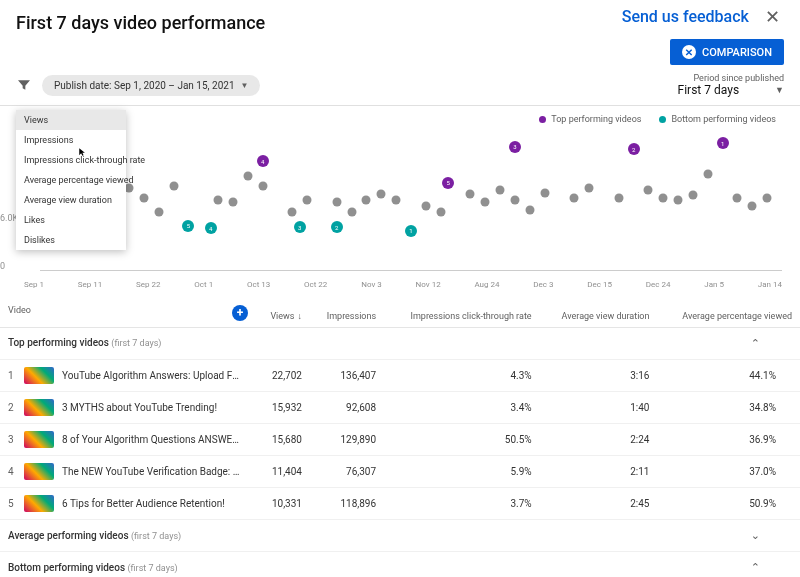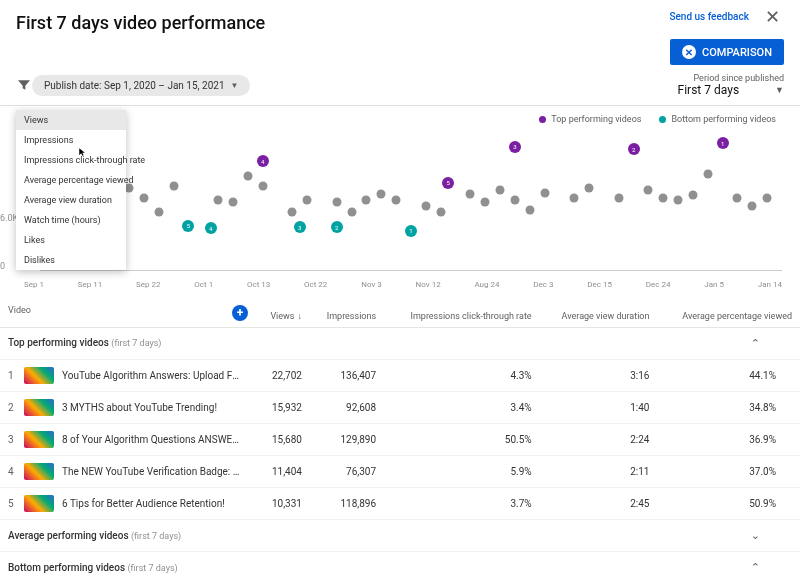--- a/index.html
+++ b/index.html
@@ -1,26 +1,26 @@
 <!DOCTYPE html>
 <html><head>
 <meta charset="utf-8">
 <style>
 html,body{margin:0;padding:0;font-family:Roboto,Arial,sans-serif;font-size:12px;color:#333;background:#fff;width:800px}
 .header{padding:10px 16px 6px;position:relative}
 .channel{font-size:11px;color:#606060}
 .title{font-size:18px;font-weight:500;color:#111;margin-top:2px}
 .top-right{position:absolute;right:16px;top:6px;display:flex;align-items:center;gap:12px}
-.feedback{color:#065fd4;font-size:10px;font-weight:500;cursor:pointer}
+.feedback{color:#065fd4;font-size:16px;font-weight:500;cursor:pointer}
 .close-x{font-size:18px;color:#606060;cursor:pointer;padding:0 4px}
 .comp-row{display:flex;justify-content:flex-end;padding-right:16px}
 .comp-btn{background:#065fd4;color:#fff;font-size:11px;font-weight:500;padding:6px 12px;border-radius:2px;display:flex;align-items:center;gap:6px;cursor:pointer}
 .comp-btn .ic{width:14px;height:14px;border-radius:50%;background:#fff;color:#065fd4;display:flex;align-items:center;justify-content:center;font-size:10px;font-weight:bold}
 .filter-row{display:flex;align-items:center;justify-content:space-between;padding:8px 16px}
-.filter-left{display:flex;align-items:center;}
+.filter-left{display:flex;align-items:center;gap:10px}
 .funnel{width:16px;height:16px;color:#606060}
 .chip{background:#e8e8e8;color:#333;font-size:10px;padding:5px 12px;border-radius:14px;display:flex;align-items:center;gap:6px;cursor:pointer}
 .chip .caret{font-size:8px;color:#606060}
 .period{font-size:9px;color:#606060}
 .period-val{font-size:12px;color:#111;display:flex;align-items:center;gap:6px}
 .divider{border-top:1px solid #e0e0e0;margin:0}
 .legend{display:flex;justify-content:flex-end;gap:18px;padding:8px 24px 0;font-size:9px;color:#606060}
 .lg{display:flex;align-items:center;gap:5px}
 .dot{width:7px;height:7px;border-radius:50%}
 .chart-wrap{position:relative;height:175px;padding:0 18px}
@@ -105,21 +105,20 @@
     </div>
 </div>
 
 <div class="chart-wrap">
   <div class="dropdown" id="dd">
       <div class="dd-item sel">Views</div>
       <div class="dd-item">Impressions</div>
       <div class="dd-item">Impressions click-through rate</div>
       <div class="dd-item">Average percentage viewed</div>
       <div class="dd-item">Average view duration</div>
-      <div class="dd-item">Watch time (hours)</div>
       <div class="dd-item">Likes</div>
       <div class="dd-item">Dislikes</div>
     </div>
   <svg class="cursor" style="left:78px;top:23px" viewBox="0 0 16 16">
       <path fill="#000" d="M2 2l0 11 3-3 2 4 2-1-2-4 4 0z"></path>
     </svg>
   <div class="ylab" style="bottom:76px">6.0K</div>
   <div class="ylab" style="bottom:28px">0</div>
   <div class="chart" id="chart">
       <div class="pt gray" style="left: 2%; bottom: 54px;"></div>

